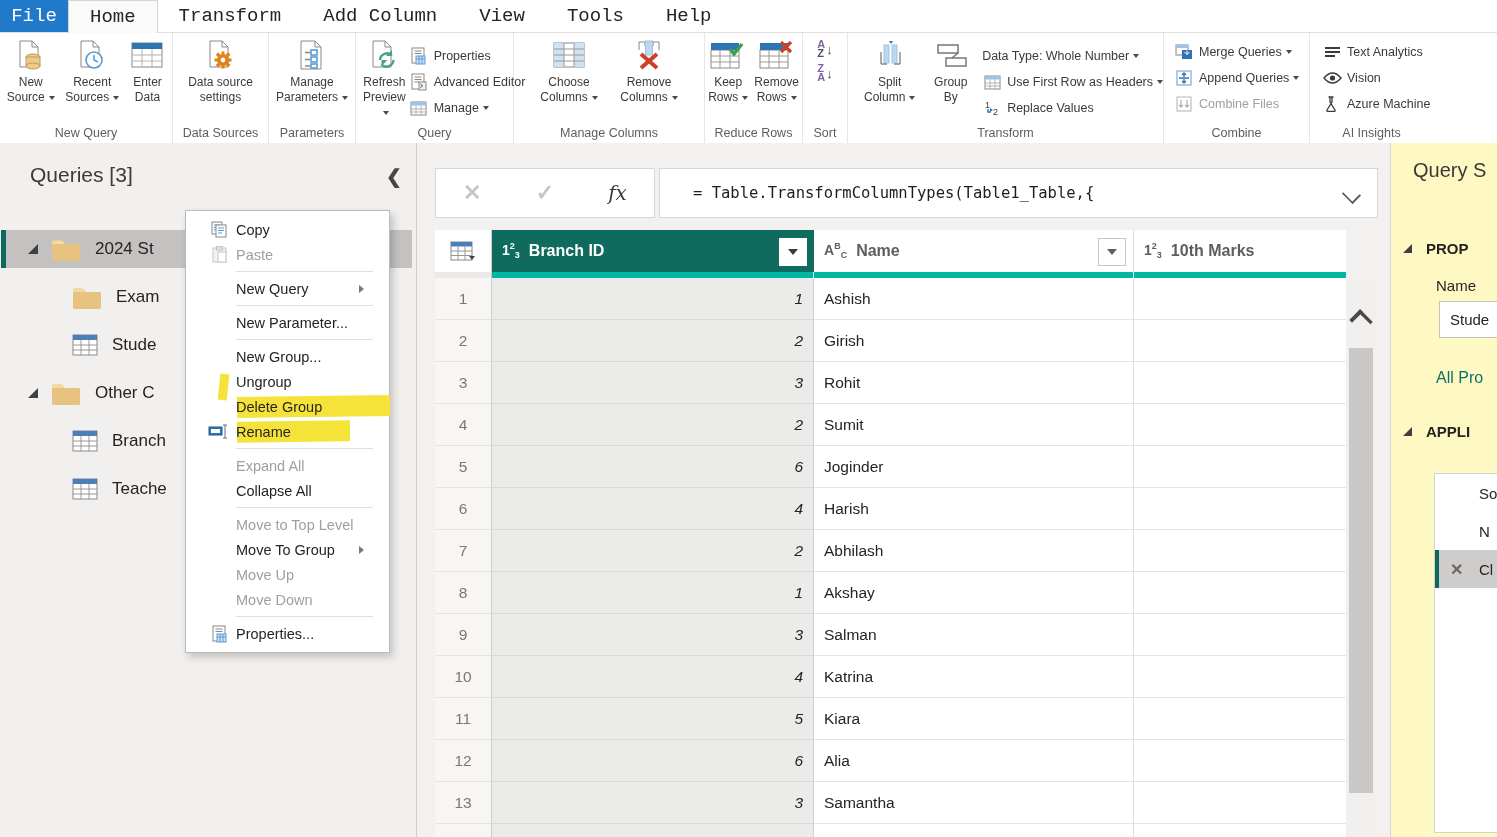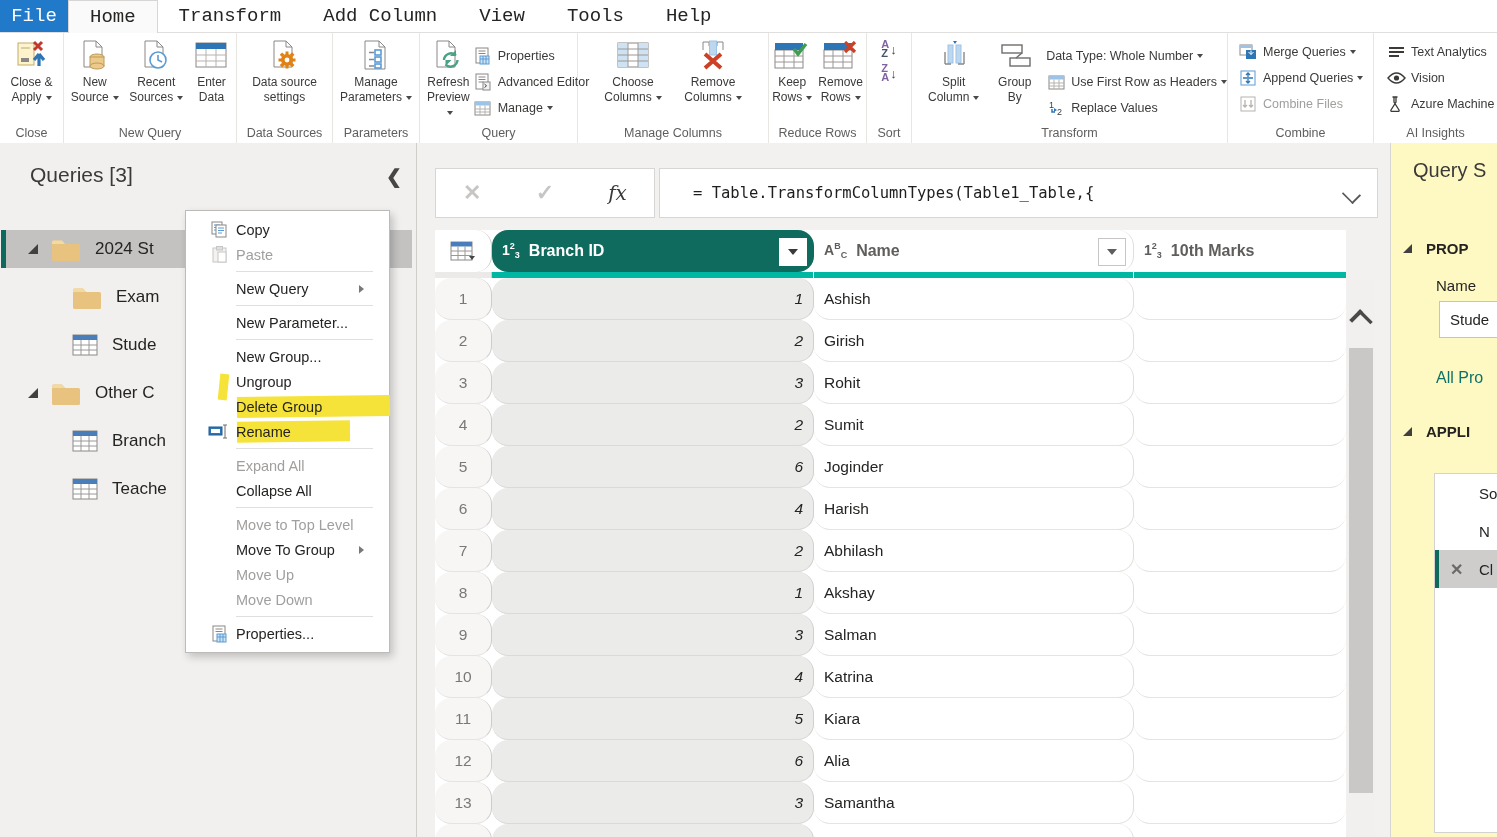--- a/index.html
+++ b/index.html
@@ -62,21 +62,21 @@
   .fxb-fx{font-family:"DejaVu Serif",serif;font-style:italic;font-size:20px;color:#3b3a39;cursor:default;}
   .fx-input{position:absolute;left:659px;top:168px;width:719px;height:50px;background:#fff;border:1px solid #d8d6d4;
             box-sizing:border-box;display:flex;align-items:center;padding-left:33px;
             font-family:"DejaVu Sans Mono",monospace;font-size:15.5px;color:#1f1e1d;cursor:text;}
   .fx-chev{position:absolute;right:18px;top:18px;width:13px;height:13px;border-right:2.5px solid #5a5857;
            border-bottom:2.5px solid #5a5857;transform:rotate(45deg) scale(1,.8);}
   
   .grid{position:absolute;left:435px;top:230px;width:911px;height:607px;background:#fff;overflow:hidden;}
   .trow{display:flex;height:42px;}
   .hrow{height:42px;}
-  .td,.th{box-sizing:border-box;display:flex;align-items:center;border-radius:16px;}
+  .td,.th{box-sizing:border-box;display:flex;align-items:center;}
   .w-num{width:57px;flex:none;}
   .w-branch{width:322px;flex:none;}
   .w-name{width:320px;flex:none;}
   .w-marks{width:212px;flex:none;}
   .th-corner{background:#fff;border-right:1px solid #cfcdcb;justify-content:center;position:relative;cursor:pointer;}
   .th-branch{background:#0e6b5d;color:#fff;padding-left:10px;position:relative;cursor:pointer;}
   .th-plain{background:#fff;color:#605e5c;padding-left:10px;border-right:1px solid #e1dfdd;position:relative;cursor:pointer;}
   .th-label{font-size:16px;font-weight:bold;margin-left:9px;white-space:nowrap;}
   .type-ic{font-size:14px;font-weight:bold;line-height:1;white-space:nowrap;}
   .type-ic sup{font-size:9px;vertical-align:6px;}
@@ -125,37 +125,20 @@
     <div class="tab tab-active">Home</div>
     <div class="tab">Transform</div>
     <div class="tab">Add Column</div>
     <div class="tab">View</div>
     <div class="tab">Tools</div>
     <div class="tab">Help</div>
   </div>
 
   <div class="ribbon">
 
-    <div class="rgroup" style="width:64px">
-      <div class="bigrow">
-        <div class="bigbtn">
-          <div class="bicon">
-            <svg width="32" height="32" viewBox="0 0 32 32">
-                <rect x="2" y="4" width="16" height="22" fill="#fdf3cd" stroke="#c2ae6a"></rect>
-                <rect x="5" y="19" width="8" height="4" fill="#8a8886"></rect>
-                <rect x="5" y="8" width="9" height="2" fill="#d8cfa2"></rect>
-                <path d="M18 3 l8 8 M26 3 l-8 8" stroke="#c0392b" stroke-width="3"></path>
-                <path d="M23 27 v-10 M23 15 l-5 6 M23 15 l5 6" stroke="#2e75b5" stroke-width="3.2" fill="none"></path>
-              </svg>
-          </div>
-          <div class="blabel"><span>Close &amp; Apply</span><span class="caret"></span></div>
-        </div>
-      </div>
-      <div class="glabel">Close</div>
-    </div>
 
     <div class="rgroup" style="width:173px">
       <div class="bigrow">
         <div class="bigbtn">
           <div class="bicon">
             <svg width="30" height="32" viewBox="0 0 30 32">
                 <path d="M4 2 h12 l6 6 v20 h-18 z" fill="#fff" stroke="#8a8886"></path>
                 <path d="M16 2 v6 h6" fill="none" stroke="#8a8886"></path>
                 <ellipse cx="17" cy="18" rx="7" ry="3" fill="#ecca8b" stroke="#bf9a55"></ellipse>
                 <rect x="10" y="18" width="14" height="9" fill="#ecca8b" stroke="#bf9a55"></rect>

